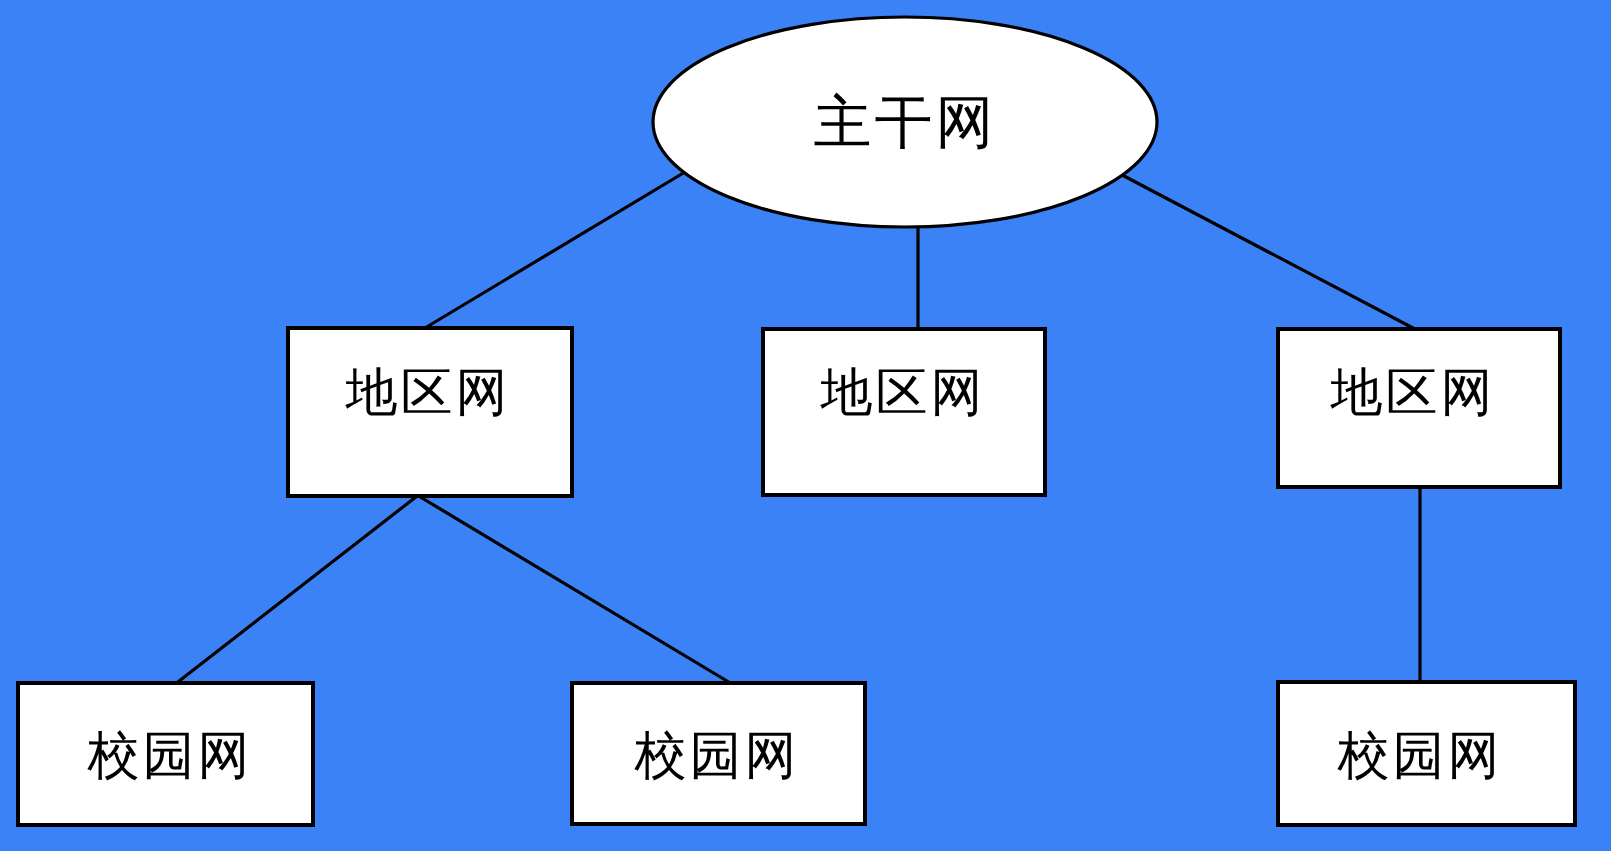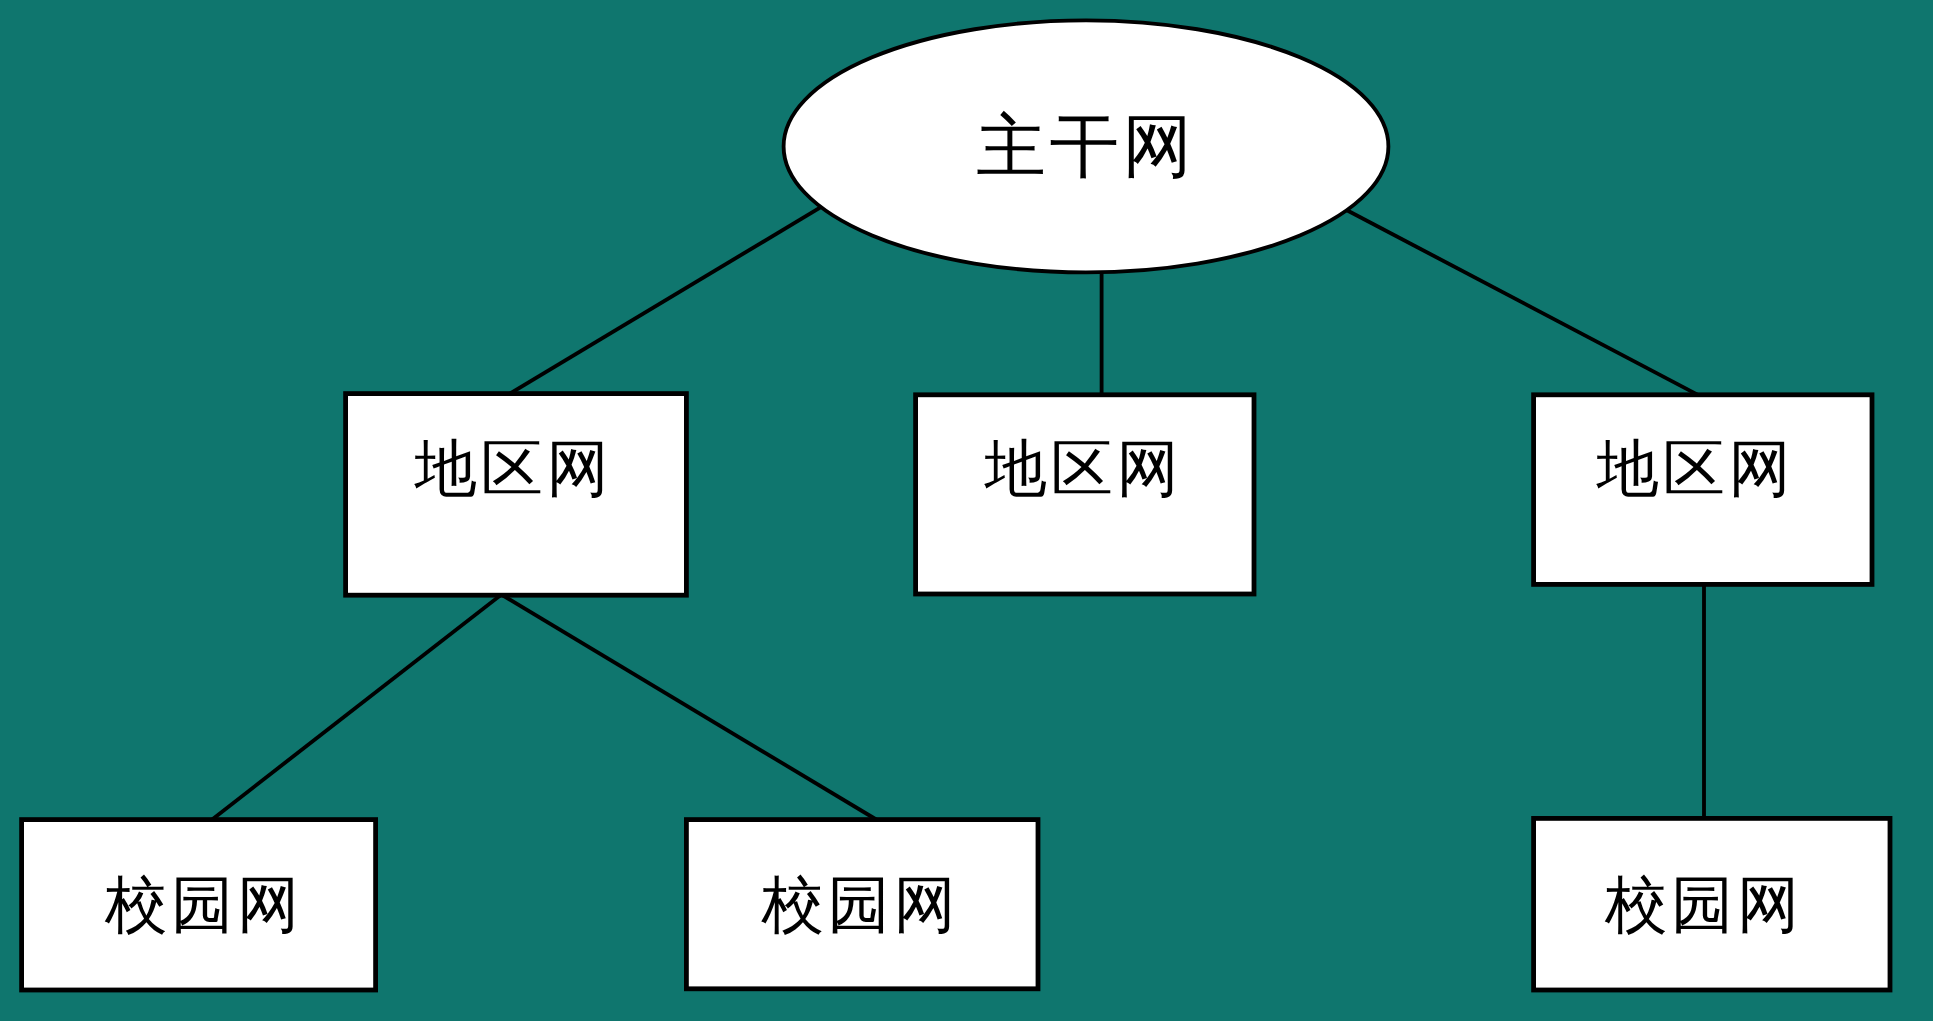--- a/index.html
+++ b/index.html
@@ -4,21 +4,21 @@
 <style>
   html, body {
     margin: 0;
     padding: 0;
     background: #ffffff;
   }
   .stage {
     position: relative;
     width: 1611px;
     height: 851px;
-    background: #0f766e;
+    background: #3b82f6;
     overflow: hidden;
   }
   svg {
     display: block;
   }
   .edge {
     stroke: #000000;
     stroke-width: 3.2;
     fill: none;
   }

